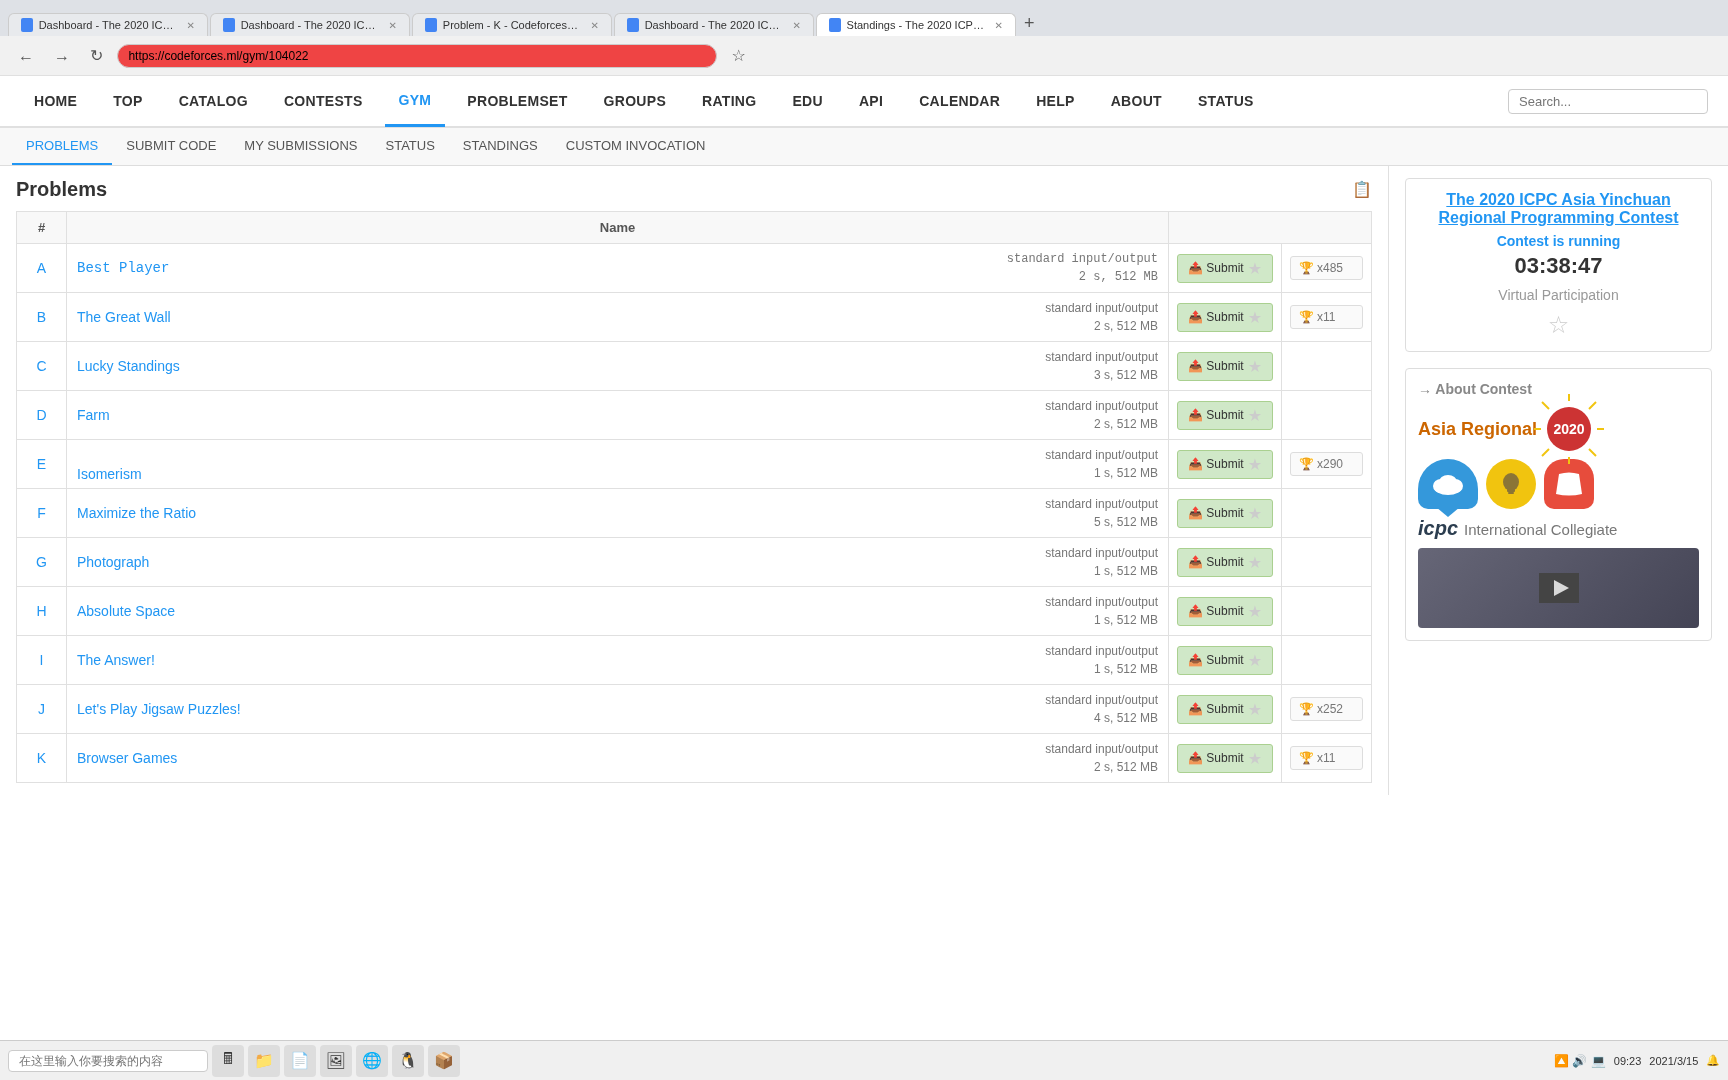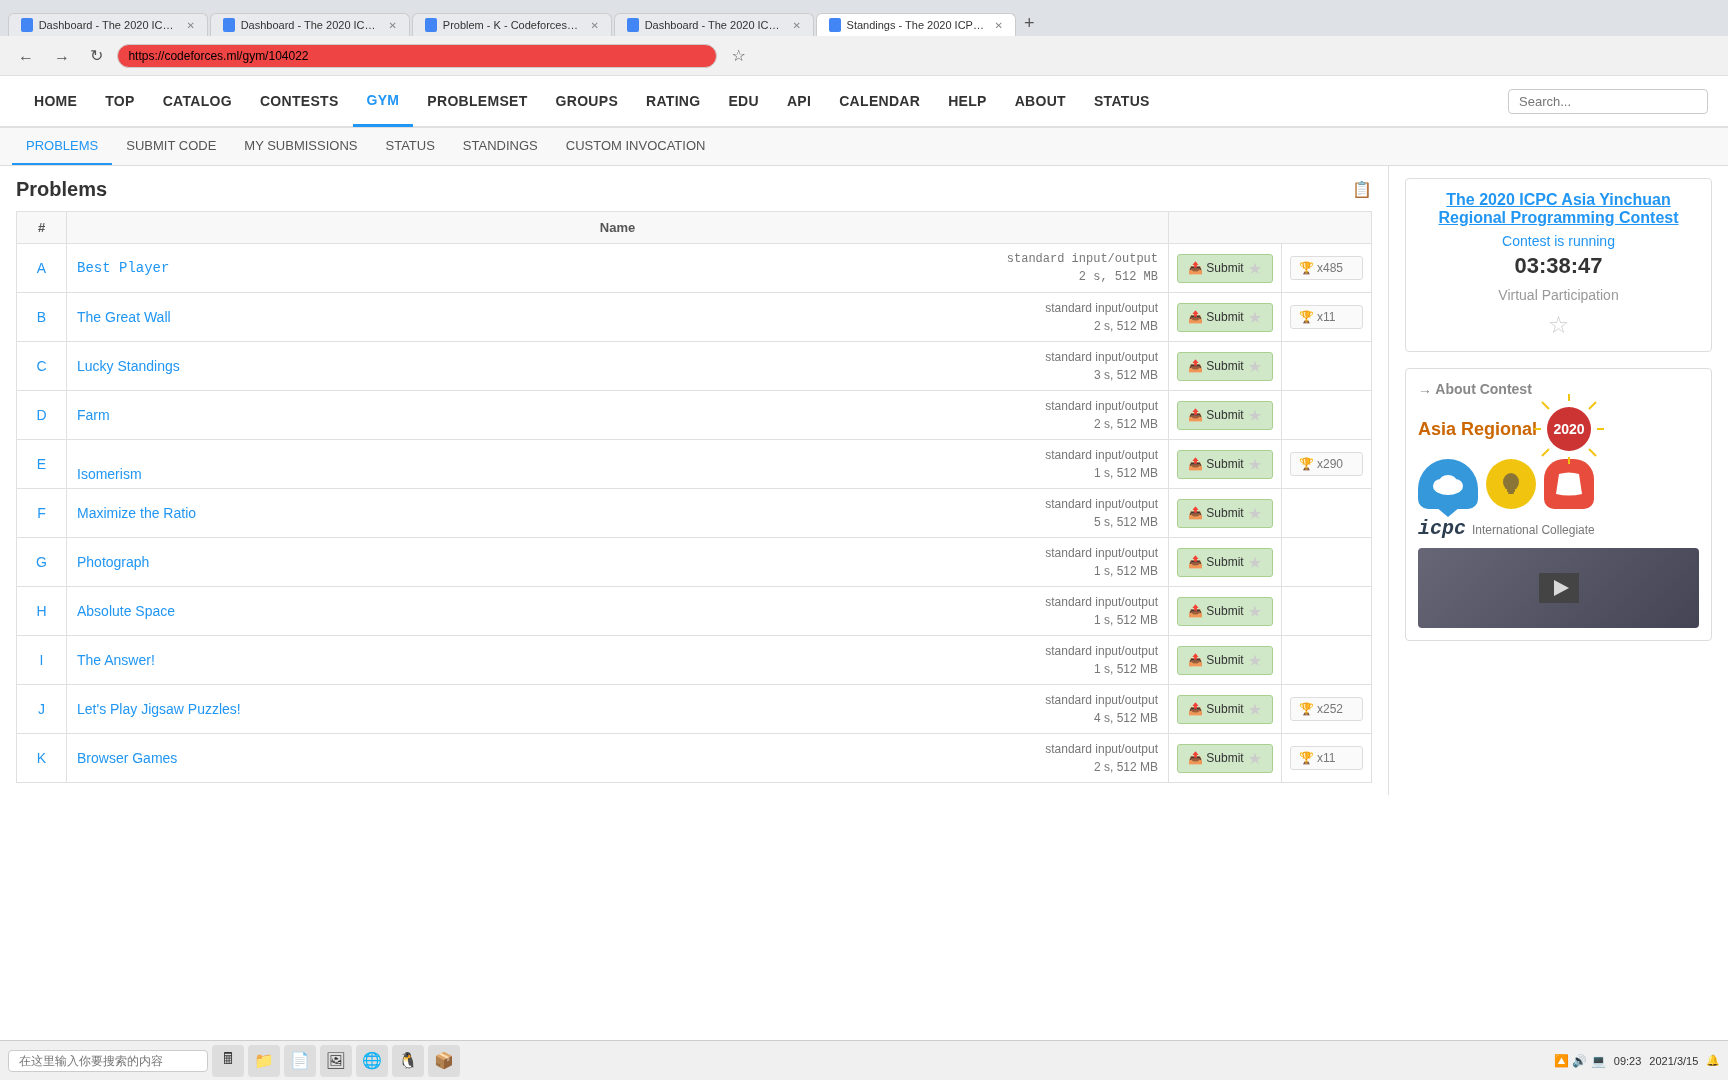--- a/index.html
+++ b/index.html
@@ -9,21 +9,21 @@
     .browser-tab.active { background: #fff; z-index: 1; }
     .browser-tab:not(.active) { background: #e8eaed; }
     .tab-close { color: #888; margin-left: 4px; font-size: 10px; }
     .tab-favicon { width: 14px; height: 14px; background: #4285f4; border-radius: 2px; display: inline-block; }
     .new-tab-btn { background: none; border: none; font-size: 18px; cursor: pointer; color: #555; padding: 2px 6px; }
     .browser-addr-bar { background: #f1f1f1; padding: 4px 12px; display: flex; align-items: center; gap: 8px; height: 40px; border-bottom: 1px solid #e0e0e0; }
     .addr-input { flex: 1; padding: 4px 10px; border: 1px solid #ccc; border-radius: 16px; font-size: 12px; background: #ef4444; max-width: 600px; }
     .nav-btn { background: none; border: none; cursor: pointer; font-size: 16px; color: #555; padding: 2px 6px; }
 
     
-    .site-nav { background: #fff; border-bottom: 2px solid #e0e0e0; padding: 0 20px; display: flex; align-items: center; height: 52px; gap: 0; }
+    .site-nav { background: #fff; border-bottom: 2px solid #e0e0e0; padding: 0 20px; display: flex; align-items: center; height: 52px; gap: 8px; }
     .site-nav a { text-decoration: none; color: #333; font-size: 14px; font-weight: 600; padding: 16px 14px; display: block; text-transform: uppercase; letter-spacing: 0.3px; }
     .site-nav a.active { color: #2196F3; border-bottom: 3px solid #2196F3; }
     .search-box { margin-left: auto; }
     .search-box input { border: 1px solid #ccc; border-radius: 4px; padding: 4px 10px; font-size: 13px; width: 200px; }
 
     
     .sub-nav { background: #f8f8f8; border-bottom: 1px solid #ddd; padding: 0 12px; display: flex; gap: 0; }
     .sub-nav a { text-decoration: none; color: #555; font-size: 13px; padding: 10px 14px; display: block; }
     .sub-nav a.active { color: #2196F3; border-bottom: 2px solid #2196F3; }
 
@@ -42,38 +42,38 @@
     .prob-link { color: #2196F3; text-decoration: none; font-size: 14px; }
     .prob-meta { margin-left: auto; text-align: right; color: #777; font-size: 12px; line-height: 1.5; }
     .submit-btn { background: #d0e8c8; border: 1px solid #aad090; padding: 4px 10px; font-size: 12px; cursor: pointer; border-radius: 3px; color: #333; display: flex; align-items: center; gap: 4px; white-space: nowrap; }
     .x-count { display: flex; align-items: center; gap: 3px; color: #777; font-size: 12px; cursor: pointer; padding: 4px 8px; border: 1px solid #ddd; background: #fafafa; border-radius: 3px; white-space: nowrap; }
 
     
     .sidebar { width: 340px; min-width: 340px; padding: 12px 16px; border-left: 1px solid #e0e0e0; }
 
     .contest-card { border: 1px solid #ddd; border-radius: 4px; padding: 12px; margin-bottom: 16px; }
     .contest-title { text-align: center; font-size: 16px; font-weight: bold; color: #2196F3; text-decoration: underline; margin-bottom: 6px; }
-    .contest-status { text-align: center; font-size: 14px; color: #2196F3; font-weight: normal; margin-bottom: 4px; }
+    .contest-status { text-align: center; font-size: 14px; color: #2196F3; font-weight: bold; margin-bottom: 4px; }
     .contest-timer { text-align: center; font-size: 22px; font-weight: bold; color: #333; margin-bottom: 8px; }
     .virtual-part { text-align: center; font-size: 14px; color: #999; margin-bottom: 8px; }
     .star-row { text-align: center; font-size: 24px; color: #ccc; }
 
     .about-section { border: 1px solid #ddd; border-radius: 4px; padding: 12px; margin-bottom: 16px; }
     .about-title { font-size: 14px; font-weight: bold; color: #333; margin-bottom: 10px; }
     .about-title span { color: #888; margin-right: 4px; }
     .asia-regional-text { color: #cc6600; font-size: 18px; font-weight: bold; }
     .year-badge { background: #cc3333; color: #fff; border-radius: 50%; width: 44px; height: 44px; display: flex; align-items: center; justify-content: center; font-size: 14px; font-weight: bold; position: relative; }
 
     .logo-icons { display: flex; gap: 8px; margin-top: 8px; align-items: center; }
     .logo-cloud { width: 60px; height: 50px; background: #3498db; border-radius: 30px 30px 10px 10px; position: relative; display: flex; align-items: center; justify-content: center; }
     .logo-cloud::before { content: ''; position: absolute; bottom: -8px; left: 50%; transform: translateX(-50%); border-left: 12px solid transparent; border-right: 12px solid transparent; border-top: 10px solid #3498db; }
     .logo-bulb { width: 50px; height: 50px; background: #f1c40f; border-radius: 50%; display: flex; align-items: center; justify-content: center; font-size: 20px; }
     .logo-red { width: 50px; height: 50px; background: #e74c3c; border-radius: 40% 40% 10px 10px; display: flex; align-items: center; justify-content: center; }
-    .icpc-text { color: #2c3e50; font-size: 20px; font-weight: bold; font-style: italic; font-family: Liberation Mono, monospace; }
-    .intl-text { color: #777; font-size: 12px; }
+    .icpc-text { color: #2c3e50; font-size: 20px; font-weight: bold; font-style: italic; }
+    .intl-text { color: #777; font-size: 15px; }
 
     .contest-section { border: 1px solid #ddd; border-radius: 4px; padding: 12px; }
     .contest-section-title { font-size: 14px; font-weight: bold; color: #333; margin-bottom: 8px; }
     .contest-section-title span { color: #888; margin-right: 4px; }
     .contest-list { list-style: disc; padding-left: 20px; }
     .contest-list li { color: #2196F3; font-size: 13px; cursor: pointer; }
 
     
     .video-thumb { width: 100%; height: 80px; background: #555; border-radius: 4px; margin-top: 8px; position: relative; overflow: hidden; display: flex; align-items: center; justify-content: center; }
     .video-thumb-inner { background: linear-gradient(135deg, #667 0%, #445 100%); width: 100%; height: 100%; display: flex; align-items: center; justify-content: center; }

